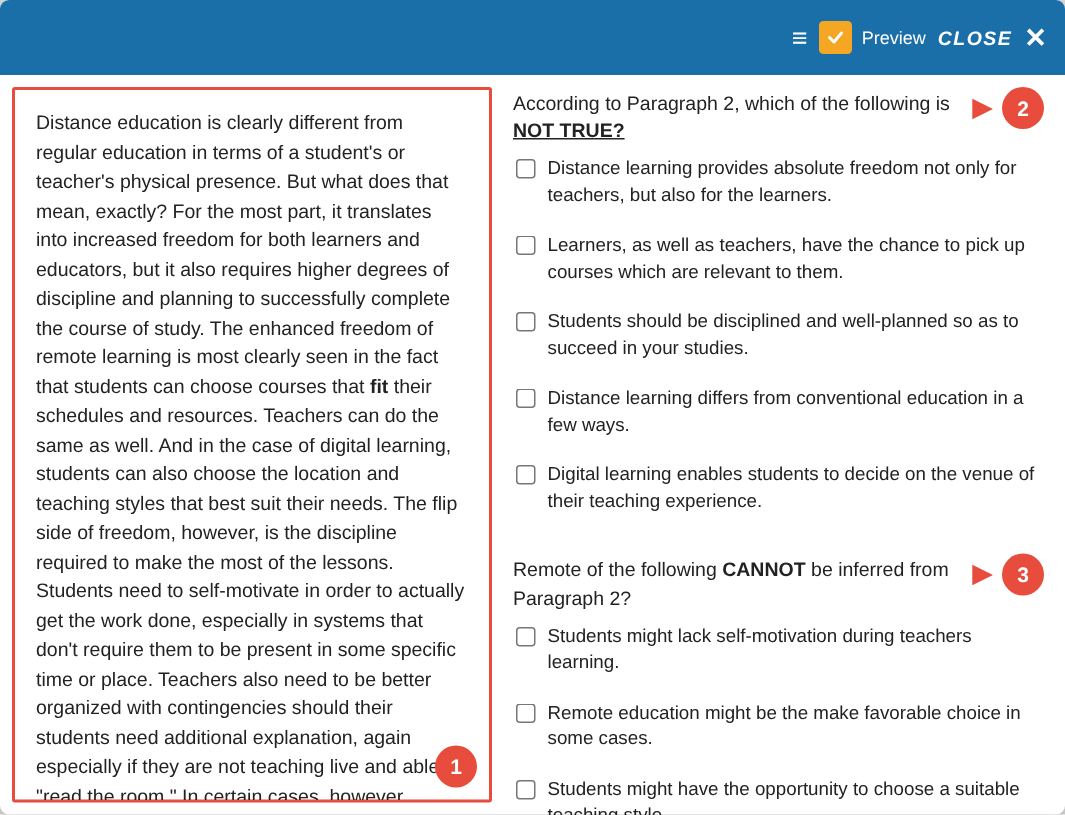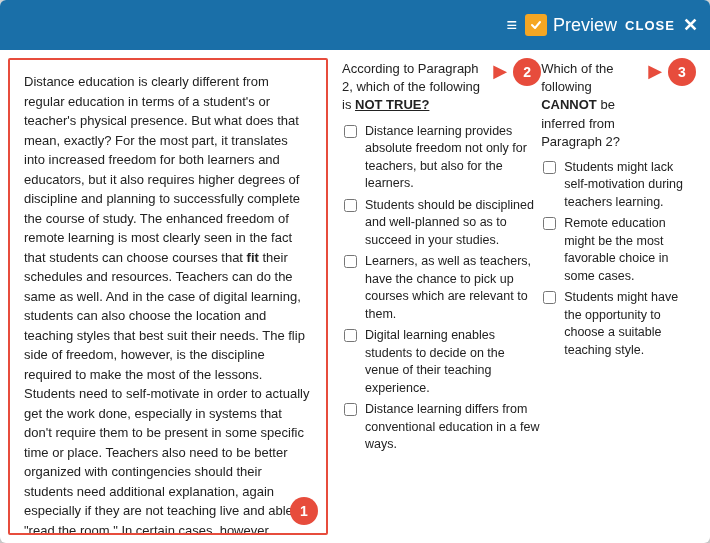--- a/index.html
+++ b/index.html
@@ -31,21 +31,21 @@
       gap: 8px;
       flex-shrink: 0;
     }
     .preview-btn {
       display: flex;
       align-items: center;
       gap: 6px;
       background: transparent;
       border: none;
       color: #fff;
-      font-size: 18px;
+      font-size: 12px;
       cursor: pointer;
       font-weight: 500;
     }
     .preview-icon {
       width: 22px;
       height: 22px;
       background: #f5a623;
       border-radius: 3px;
       display: flex;
       align-items: center;
@@ -54,20 +54,21 @@
       font-size: 12px;
     }
     .close-btn {
       background: transparent;
       border: none;
       color: #fff;
       font-size: 13px;
       font-weight: bold;
       cursor: pointer;
       letter-spacing: 1px;
+      font-style: italic;
     }
     .close-x {
       color: #fff;
       font-size: 18px;
       cursor: pointer;
       font-weight: bold;
       line-height: 1;
     }
     .grid-icon {
       color: #fff;
@@ -96,21 +97,21 @@
       margin: 0;
     }
     .bold-text {
       font-weight: bold;
     }
     .right-panel {
       flex: 1;
       padding: 10px 14px 10px 8px;
       overflow-y: auto;
       display: flex;
-      flex-direction: row;
+      flex-direction: column;
       gap: 0;
     }
     .question-section {
       margin-bottom: 8px;
     }
     .question-header {
       display: flex;
       align-items: flex-start;
       gap: 6px;
       margin-bottom: 8px;
@@ -137,21 +138,21 @@
     }
     .arrow-indicator {
       color: #e74c3c;
       font-size: 18px;
       flex-shrink: 0;
       margin-top: 0px;
     }
     .options-list {
       display: flex;
       flex-direction: column;
-      gap: 4px;
+      gap: 16px;
       padding-left: 2px;
     }
     .option-item {
       display: flex;
       align-items: flex-start;
       gap: 8px;
       font-size: 12.5px;
       color: #222;
       line-height: 1.4;
     }
@@ -219,55 +220,55 @@
           <span class="arrow-indicator">▶</span>
           <div class="question-number-badge">2</div>
         </div>
         <div class="options-list">
           <div class="option-item">
             <input type="checkbox" style="">
             <span>Distance learning provides absolute freedom not only for teachers, but also for the learners.</span>
           </div>
           <div class="option-item">
             <input type="checkbox" style="">
+            <span>Learners, as well as teachers, have the chance to pick up courses which are relevant to them.</span>
+          </div>
+          <div class="option-item">
+            <input type="checkbox" style="">
             <span>Students should be disciplined and well-planned so as to succeed in your studies.</span>
           </div>
           <div class="option-item">
             <input type="checkbox" style="">
-            <span>Learners, as well as teachers, have the chance to pick up courses which are relevant to them.</span>
+            <span>Distance learning differs from conventional education in a few ways.</span>
           </div>
           <div class="option-item">
             <input type="checkbox" style="">
             <span>Digital learning enables students to decide on the venue of their teaching experience.</span>
-          </div>
-          <div class="option-item">
-            <input type="checkbox" style="">
-            <span>Distance learning differs from conventional education in a few ways.</span>
           </div>
         </div>
       </div>
 
       <div class="section-divider"></div>
 
       <div class="question-section">
         <div class="question-header">
           <div class="question-text">
-            <span>Which of the following </span><span class="bold-text">CANNOT</span><span> be inferred from Paragraph 2?</span>
+            <span>Remote of the following </span><span class="bold-text">CANNOT</span><span> be inferred from Paragraph 2?</span>
           </div>
           <span class="arrow-indicator">▶</span>
           <div class="question-number-badge">3</div>
         </div>
         <div class="options-list">
           <div class="option-item">
             <input type="checkbox" style="">
             <span>Students might lack self-motivation during teachers learning.</span>
           </div>
           <div class="option-item">
             <input type="checkbox" style="">
-            <span>Remote education might be the most favorable choice in some cases.</span>
+            <span>Remote education might be the make favorable choice in some cases.</span>
           </div>
           <div class="option-item">
             <input type="checkbox" style="">
             <span>Students might have the opportunity to choose a suitable teaching style.</span>
           </div>
         </div>
       </div>
     </div>
   </div>
 </div>

